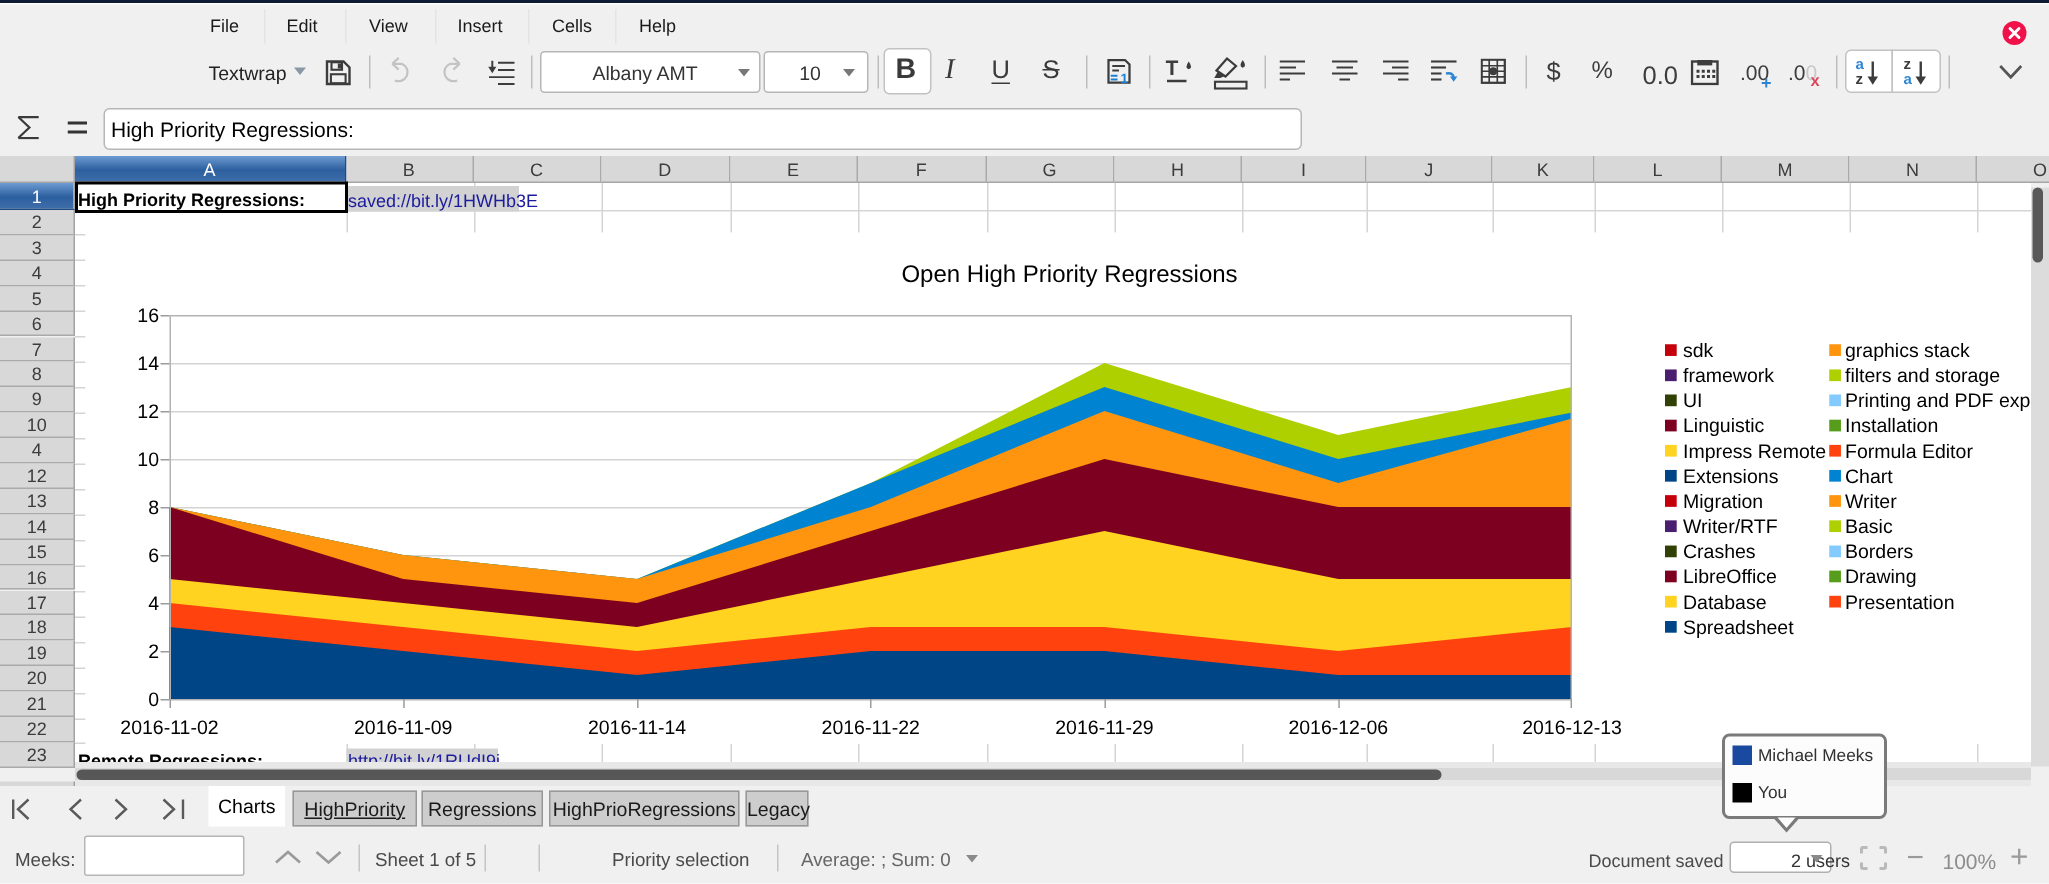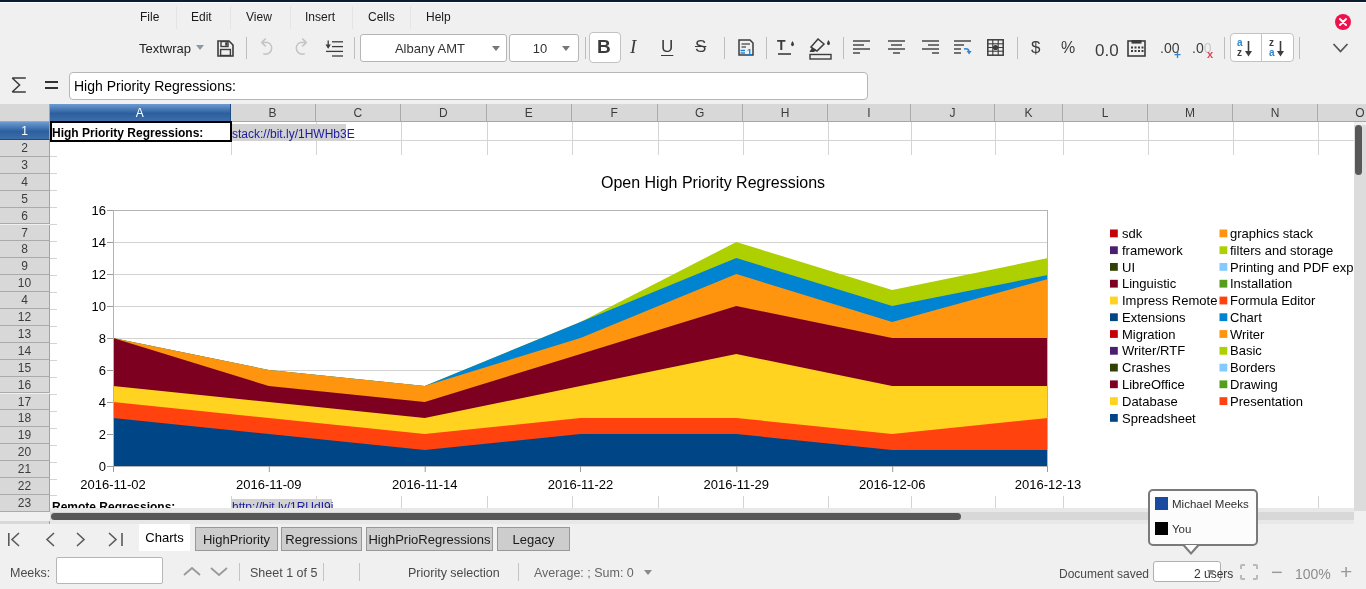--- a/index.html
+++ b/index.html
@@ -336,21 +336,21 @@
         <div class="gl" style="left:50px;top:394px;width:7px;height:1px;"></div>
         <div class="gl" style="left:50px;top:411px;width:7px;height:1px;"></div>
         <div class="gl" style="left:50px;top:428px;width:7px;height:1px;"></div>
         <div class="gl" style="left:50px;top:445px;width:7px;height:1px;"></div>
         <div class="gl" style="left:50px;top:462px;width:7px;height:1px;"></div>
         <div class="gl" style="left:50px;top:479px;width:7px;height:1px;"></div>
         <div class="gl" style="left:50px;top:495px;width:1304px;height:1px;"></div>
       </div>
 
     <div class="abs" style="left:231px;top:124px;width:115px;height:16.5px;background:#d2d2d2;"></div>
-    <div class="abs" style="left:232px;top:127px;font-size:12px;color:#1b1b9e;">stack://bit.ly/1HWHb3E</div>
+    <div class="abs" style="left:232px;top:127px;font-size:12px;color:#1b1b9e;">saved://bit.ly/1HWHb3E</div>
     <div class="abs" style="left:52px;top:126px;font-size:12px;font-weight:bold;color:#000;white-space:nowrap;">High Priority Regressions:</div>
 
     <div class="abs" style="left:50px;top:121px;width:182px;height:21px;border:2px solid #000;"></div>
 
     <div class="abs" style="left:231px;top:499px;width:101px;height:12px;background:#d2d2d2;"></div>
     <div class="abs" style="left:232px;top:500px;font-size:12px;color:#1b1b9e;">http://bit.ly/1RUdI9j</div>
     <div class="abs" style="left:52px;top:500px;font-size:12px;font-weight:bold;color:#000;white-space:nowrap;">Remote Regressions:</div>
 
     <div class="abs" style="left:1354px;top:125px;width:12px;height:386px;background:#dcdcdc;"></div>
     <div class="abs" style="left:1355px;top:125px;width:7px;height:50px;background:#585858;border-radius:4px;"></div>
@@ -484,24 +484,24 @@
         <path d="M12 1 L5 7.5 L12 14"></path>
           <line x1="1.8" y1="1" x2="1.8" y2="14"></line>
         <path d="M47 1 L40 7.5 L47 14"></path>
         <path d="M70 1 L77 7.5 L70 14"></path>
         <path d="M102 1 L109 7.5 L102 14"></path>
           <line x1="115" y1="1" x2="115" y2="14"></line>
       </g>
     </svg>
 
     <div class="abs" style="left:139px;top:524px;width:51px;height:27px;background:#fff;font-size:13px;color:#000;text-align:center;line-height:28px;">Charts</div>
-    <div class="tab" style="left:195px;width:83px;">HighPriority</div>
+    <div class="tab" style="left:195px;width:83px;text-decoration:underline;">HighPriority</div>
     <div class="tab" style="left:281px;width:81px;">Regressions</div>
     <div class="tab" style="left:366px;width:127px;">HighPrioRegressions</div>
-    <div class="tab" style="left:497px;width:73px;">Legacy</div>
+    <div class="tab" style="left:497px;width:42px;">Legacy</div>
 
     <div class="st" style="left:10px;top:566px;">Meeks:</div>
     <div class="abs" style="left:56px;top:557px;width:107px;height:27px;background:#fff;border:1px solid #b6b6b6;border-radius:2px;"></div>
     <svg class="abs" style="left:182px;top:566px;" width="48" height="11" viewBox="0 0 48 11">
       <path d="M2 9 L10 2 L18 9" fill="none" stroke="#9a9a9a" stroke-width="1.8"></path>
       <path d="M29 2 L37 9 L45 2" fill="none" stroke="#9a9a9a" stroke-width="1.8"></path>
     </svg>
     <div class="ssep" style="left:239px;"></div>
     <div class="st" style="left:250px;top:566px;">Sheet 1 of 5</div>
     <div class="ssep" style="left:323px;"></div>

